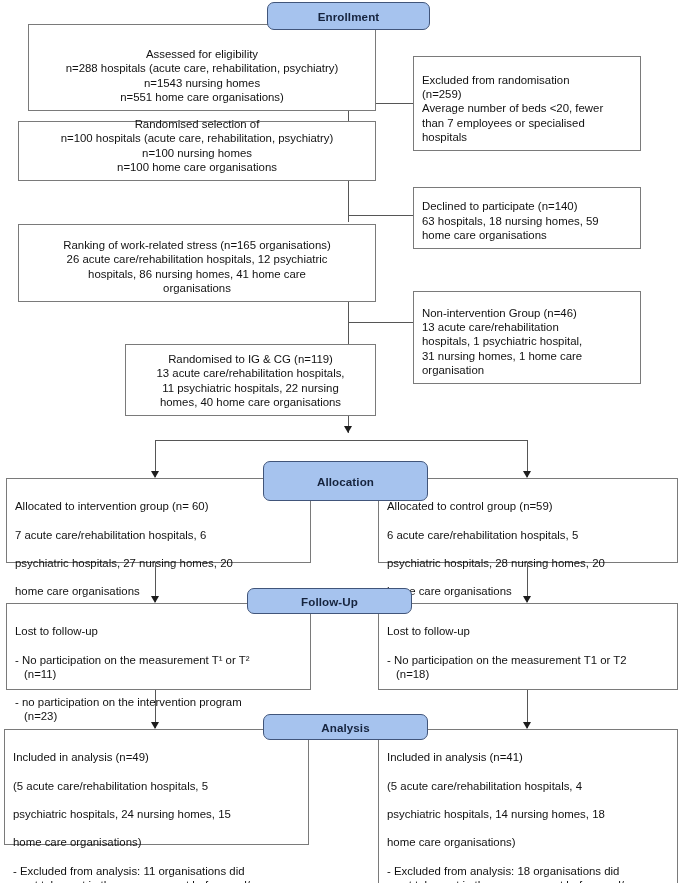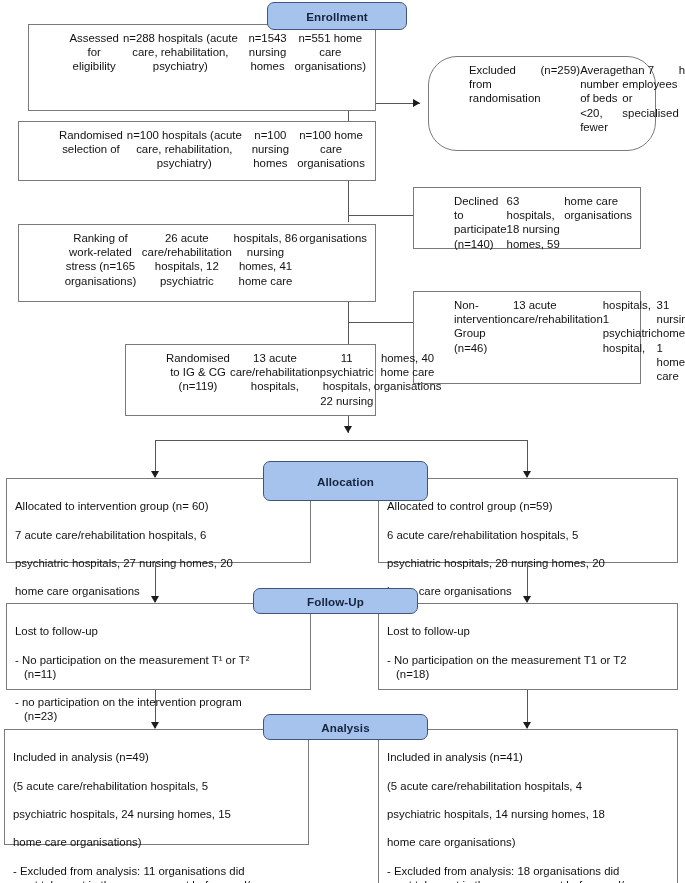--- a/index.html
+++ b/index.html
@@ -23,21 +23,21 @@
     background:#ffffff;
     font-size:11.4px;
     line-height:14.2px;
     color:#111;
     padding:6px 8px;
     white-space:pre-line;
     z-index:3;
   }
   .box.center{ text-align:center; }
   .box.left{ text-align:left; }
-  .box.vcenter{ display:flex; flex-direction:row; justify-content:flex-start;padding-left:40px; }
+  .box.vcenter{ display:flex; flex-direction:column; justify-content:flex-end; }
 
   
   .box .ln{ display:block; }
   .box .bullet{
     display:block;
     padding-left:9px;
     text-indent:-9px;
   }
 
   
@@ -114,44 +114,44 @@
   <div class="ln-v" style="left:155px;top:563px;height:39px;"></div>
   <div class="arw-d" style="left:151px;top:596px;"></div>
   <div class="ln-v" style="left:527px;top:563px;height:39px;"></div>
   <div class="arw-d" style="left:523px;top:596px;"></div>
 
   <div class="ln-v" style="left:155px;top:690px;height:38px;"></div>
   <div class="arw-d" style="left:151px;top:722px;"></div>
   <div class="ln-v" style="left:527px;top:690px;height:38px;"></div>
   <div class="arw-d" style="left:523px;top:722px;"></div>
 
-  <div class="pill" style="left:267px;top:2px;width:140px;height:28px;">
+  <div class="pill" style="left:267px;top:2px;width:163px;height:28px;">
     <span>Enrollment</span>
   </div>
 
   <div class="pill" style="left:263px;top:461px;width:165px;height:40px;">
     <span>Allocation</span>
   </div>
 
-  <div class="pill" style="left:253px;top:588px;width:165px;height:26px;">
+  <div class="pill" style="left:247px;top:588px;width:165px;height:26px;">
     <span>Follow-Up</span>
   </div>
 
   <div class="pill" style="left:263px;top:714px;width:165px;height:26px;">
     <span>Analysis</span>
   </div>
 
   <div class="box center vcenter" style="left:28px;top:24px;width:348px;height:87px;">
     <span class="ln">Assessed for eligibility</span>
     <span class="ln">n=288 hospitals (acute care, rehabilitation, psychiatry)</span>
     <span class="ln">n=1543 nursing homes</span>
     <span class="ln">n=551 home care organisations)</span>
   </div>
 
-  <div class="box left vcenter" style="left:428px;top:56px;width:228px;height:95px;border-radius:29px;">
+  <div class="box left vcenter" style="left:413px;top:56px;width:228px;height:95px;">
     <span class="ln">Excluded from randomisation</span>
     <span class="ln">(n=259)</span>
     <span class="ln">Average number of beds &lt;20, fewer</span>
     <span class="ln">than 7 employees or specialised</span>
     <span class="ln">hospitals</span>
   </div>
 
   <div class="box center vcenter" style="left:18px;top:121px;width:358px;height:60px;">
     <span class="ln">Randomised selection of</span>
     <span class="ln">n=100 hospitals (acute care, rehabilitation, psychiatry)</span>

